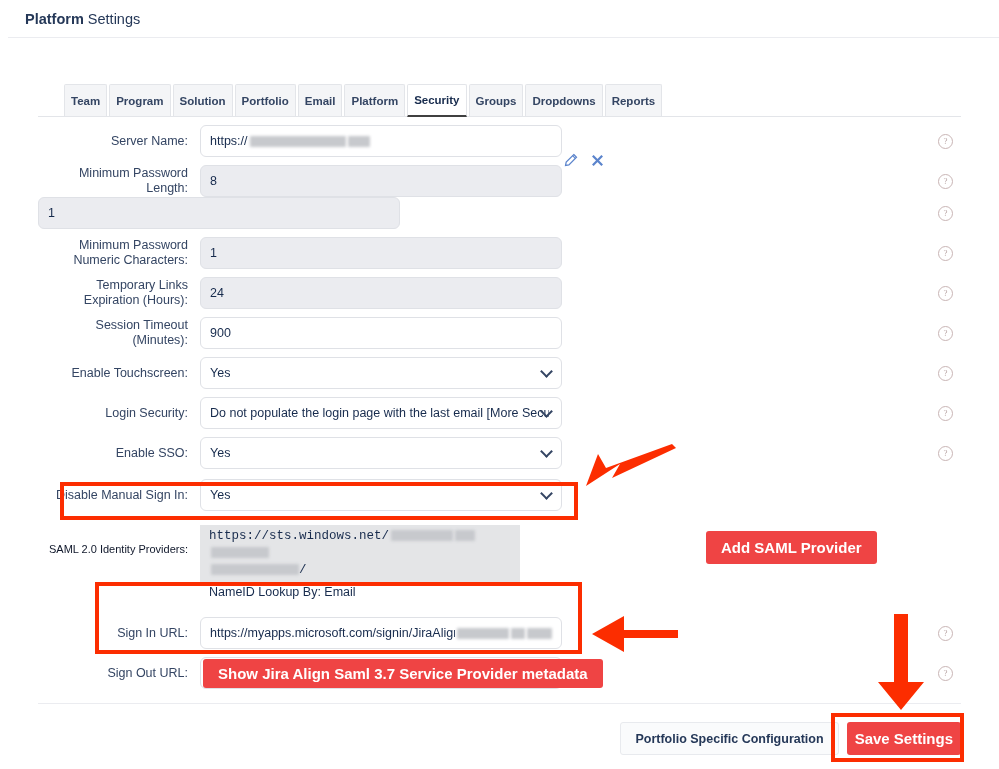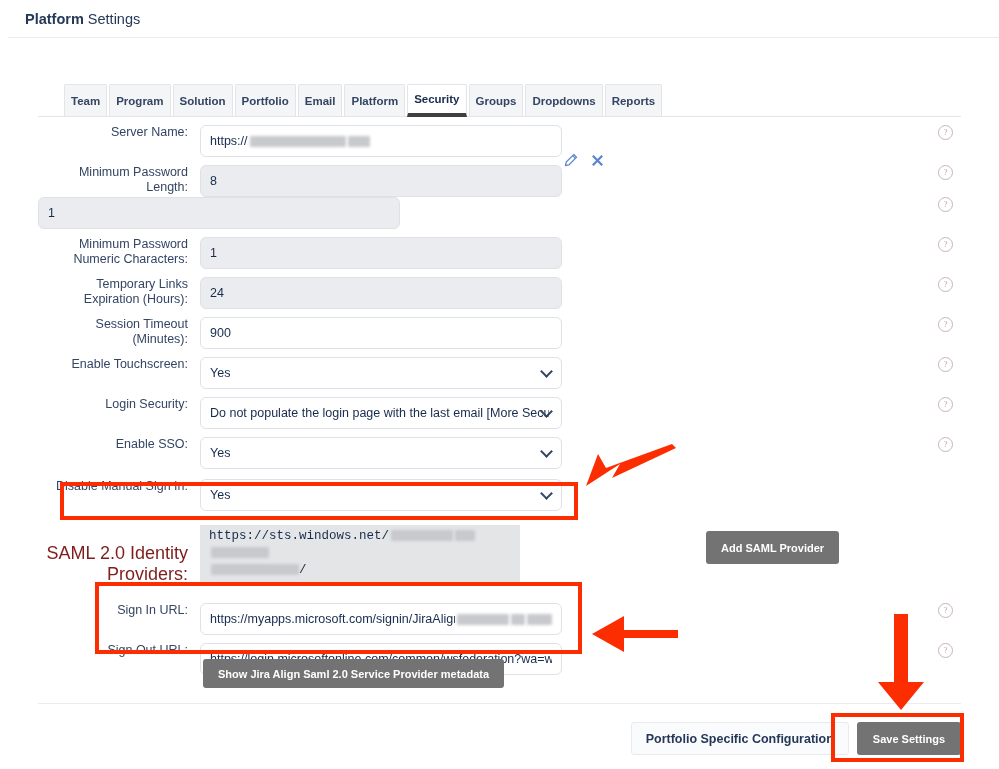--- a/index.html
+++ b/index.html
@@ -56,31 +56,32 @@
     white-space: nowrap;
     cursor: pointer;
   }
   .tab.active {
     background: #ffffff;
     color: #172b4d;
     position: relative;
     z-index: 2;
     margin-bottom: -1px;
     height: 33px;
-    border-bottom: 4px solid #404040;
+    border-bottom: 2px solid #404040;
   }
 
   
   .form-area {
     position: absolute;
     left: 38px; top: 125px;
     width: 923px;
   }
   .row {
     display: flex;
+    align-items: center;
     position: relative;
     margin-bottom: 8px;
   }
   .row-label {
     width: 162px;
     text-align: right;
     padding-right: 12px;
     font-size: 12.5px;
     color: #344563;
     line-height: 15px;
@@ -134,21 +135,21 @@
     line-height: 13px;
     text-align: center;
     cursor: pointer;
     font-family: "Liberation Serif", serif;
   }
 
   
   .saml-row { display: flex; align-items: flex-start; margin-bottom: 4px; }
   .saml-label {
     width: 162px; text-align: right; padding-right: 12px;
-    font-size: 18px; color: #7f1d1d; padding-top: 18px;
+    font-size: 11px; color: #0f172a; padding-top: 18px;
   }
   .saml-body { width: 362px; }
   .saml-url {
     background: #e4e5e7;
     font-size: 12.5px;
     color: #172b4d;
     padding: 3px 6px 3px 9px;
     line-height: 17px;
     width: 320px;
     font-family: Liberation Mono, monospace;
@@ -162,25 +163,25 @@
     position: absolute;
     left: 525px;
     display: flex;
     gap: 12px;
     align-items: center;
   }
   .icon-btn { cursor: pointer; }
 
   
   .btn-primary {
-    background: #737373;
+    background: #ef4444;
     color: #ffffff;
     border: none;
     border-radius: 3px;
-    font-size: 11px;
+    font-size: 15px;
     font-weight: bold;
     padding: 0 15px;
     height: 31px;
     display: inline-flex;
     align-items: center;
     justify-content: center;
     cursor: pointer;
     font-family: "Liberation Sans", sans-serif;
   }
   .add-saml {
@@ -215,21 +216,21 @@
     color: #253858;
     font-size: 12.5px;
     font-weight: bold;
     height: 33px;
     padding: 0 14px;
     display: inline-flex;
     align-items: center;
     cursor: pointer;
     font-family: "Liberation Sans", sans-serif;
   }
-  .btn-save { height: 33px; padding: 0 16px; }
+  .btn-save { height: 33px; padding: 0 8px; }
 
   
   .anno-box {
     position: absolute;
     border: 4px solid #fc2d00;
     pointer-events: none;
     z-index: 50;
   }
   .anno-arrow { position: absolute; z-index: 51; pointer-events: none; }
 </style>
@@ -356,20 +357,21 @@
     <div class="ctrl select">
       <span class="val">Yes</span>
       <span class="caret"></span>
     </div>
   </div>
 
   <div class="saml-row">
     <div class="saml-label">SAML 2.0 Identity Providers:</div>
     <div class="saml-body">
       <div class="saml-url"><span>https://sts.windows.net/</span><span class="redact" style="width:62px"></span><span class="redact" style="width:20px"></span><span class="redact" style="width:58px"></span><br><span class="redact" style="width:88px"></span><span>/</span></div>
+      <div class="saml-name">NameID Lookup By: Email</div>
     </div>
     <div class="saml-icons" style="top:28px">
       <span class="icon-btn">
         <svg width="15" height="15" viewBox="0 0 16 16">
             <path d="M11.5 1.6l2.9 2.9-8.1 8.1-3.6.7.7-3.6z" fill="none" stroke="#5b84cc" stroke-width="1.3"></path>
             <path d="M10.2 2.9l2.9 2.9" stroke="#5b84cc" stroke-width="1.1"></path>
           </svg>
       </span>
       <span class="icon-btn">
         <svg width="15" height="15" viewBox="0 0 16 16">
@@ -394,21 +396,21 @@
     <div class="row-label">Sign Out URL:</div>
     <div class="ctrl">
       <span class="val">https://login.microsoftonline.com/common/wsfederation?wa=wsigno</span>
     </div>
     <div class="help">?</div>
   </div>
 
 </div>
 
 <button class="btn-primary add-saml">Add SAML Provider</button>
-<button class="btn-primary show-meta">Show Jira Align Saml 2.0 Service Provider metadata</button>
+<button class="btn-primary show-meta">Show Jira Align Saml 3.7 Service Provider metadata</button>
 
 <div class="bottom-bar">
   <div class="bottom-btns">
     <button class="btn-secondary">Portfolio Specific Configuration</button>
     <button class="btn-primary btn-save">Save Settings</button>
   </div>
 </div>
 
 <div class="anno-box" style="left:60px;top:482px;width:518px;height:38px;"></div>
 <div class="anno-box" style="left:95px;top:582px;width:487px;height:72px;"></div>

